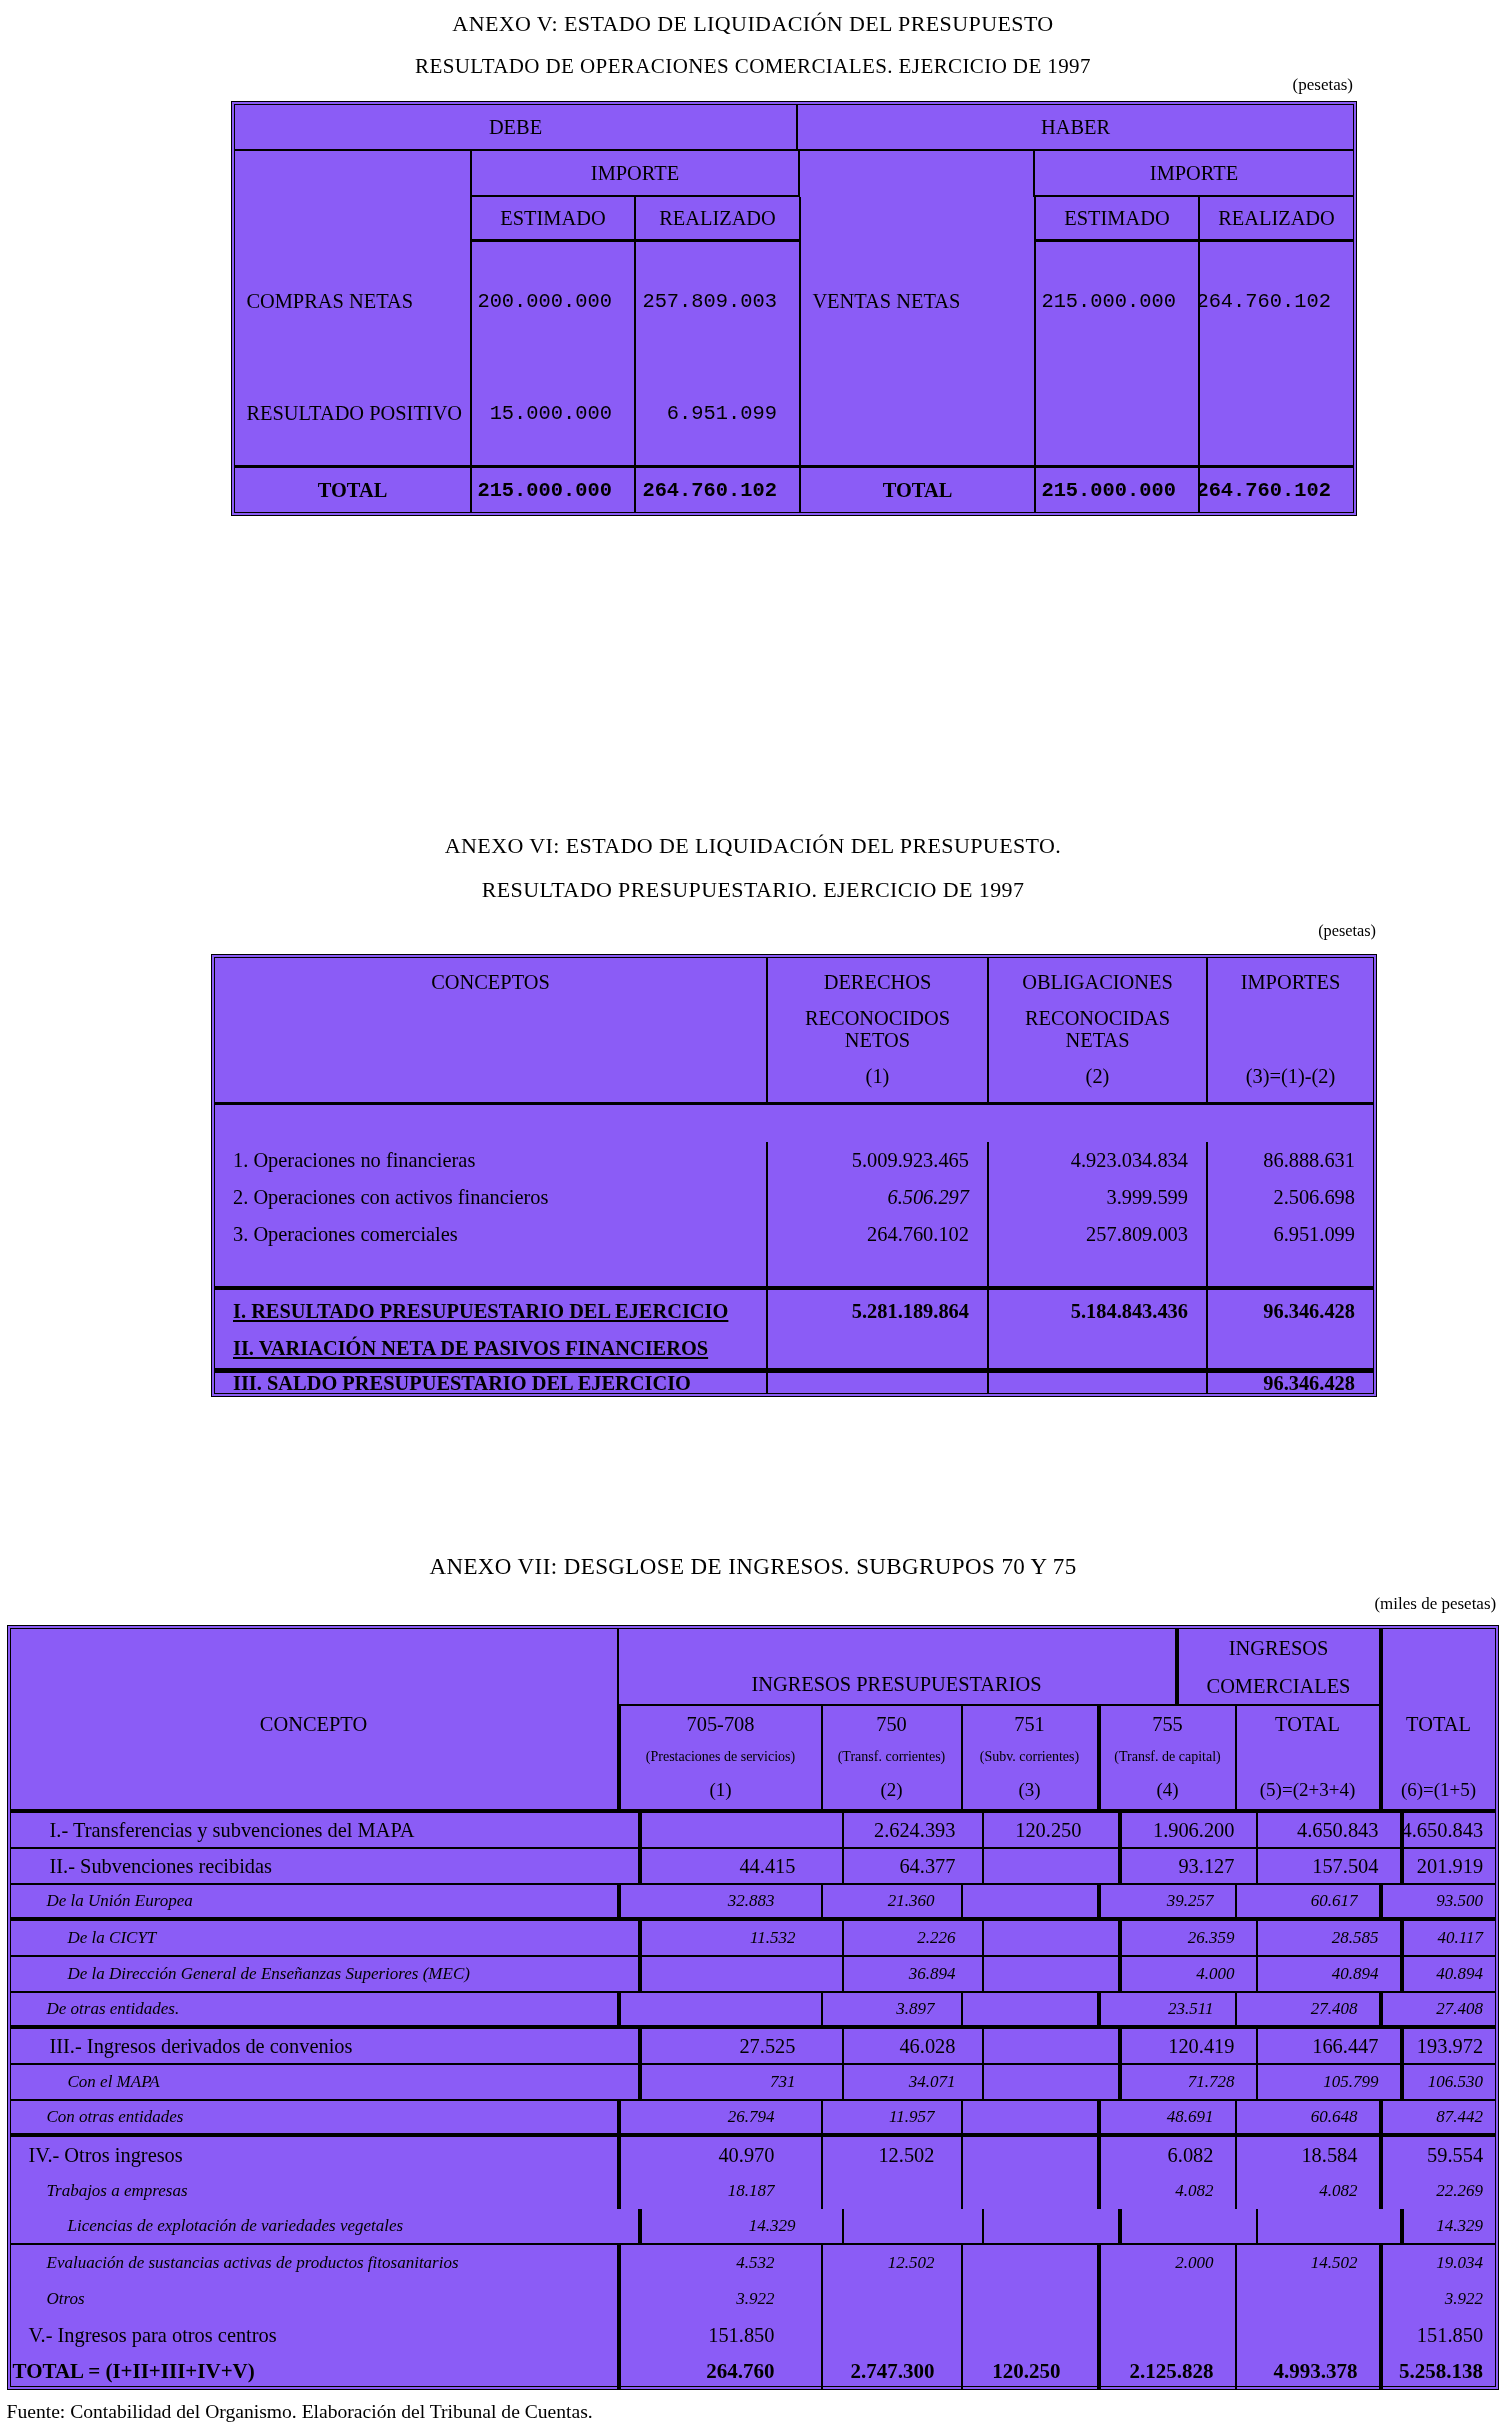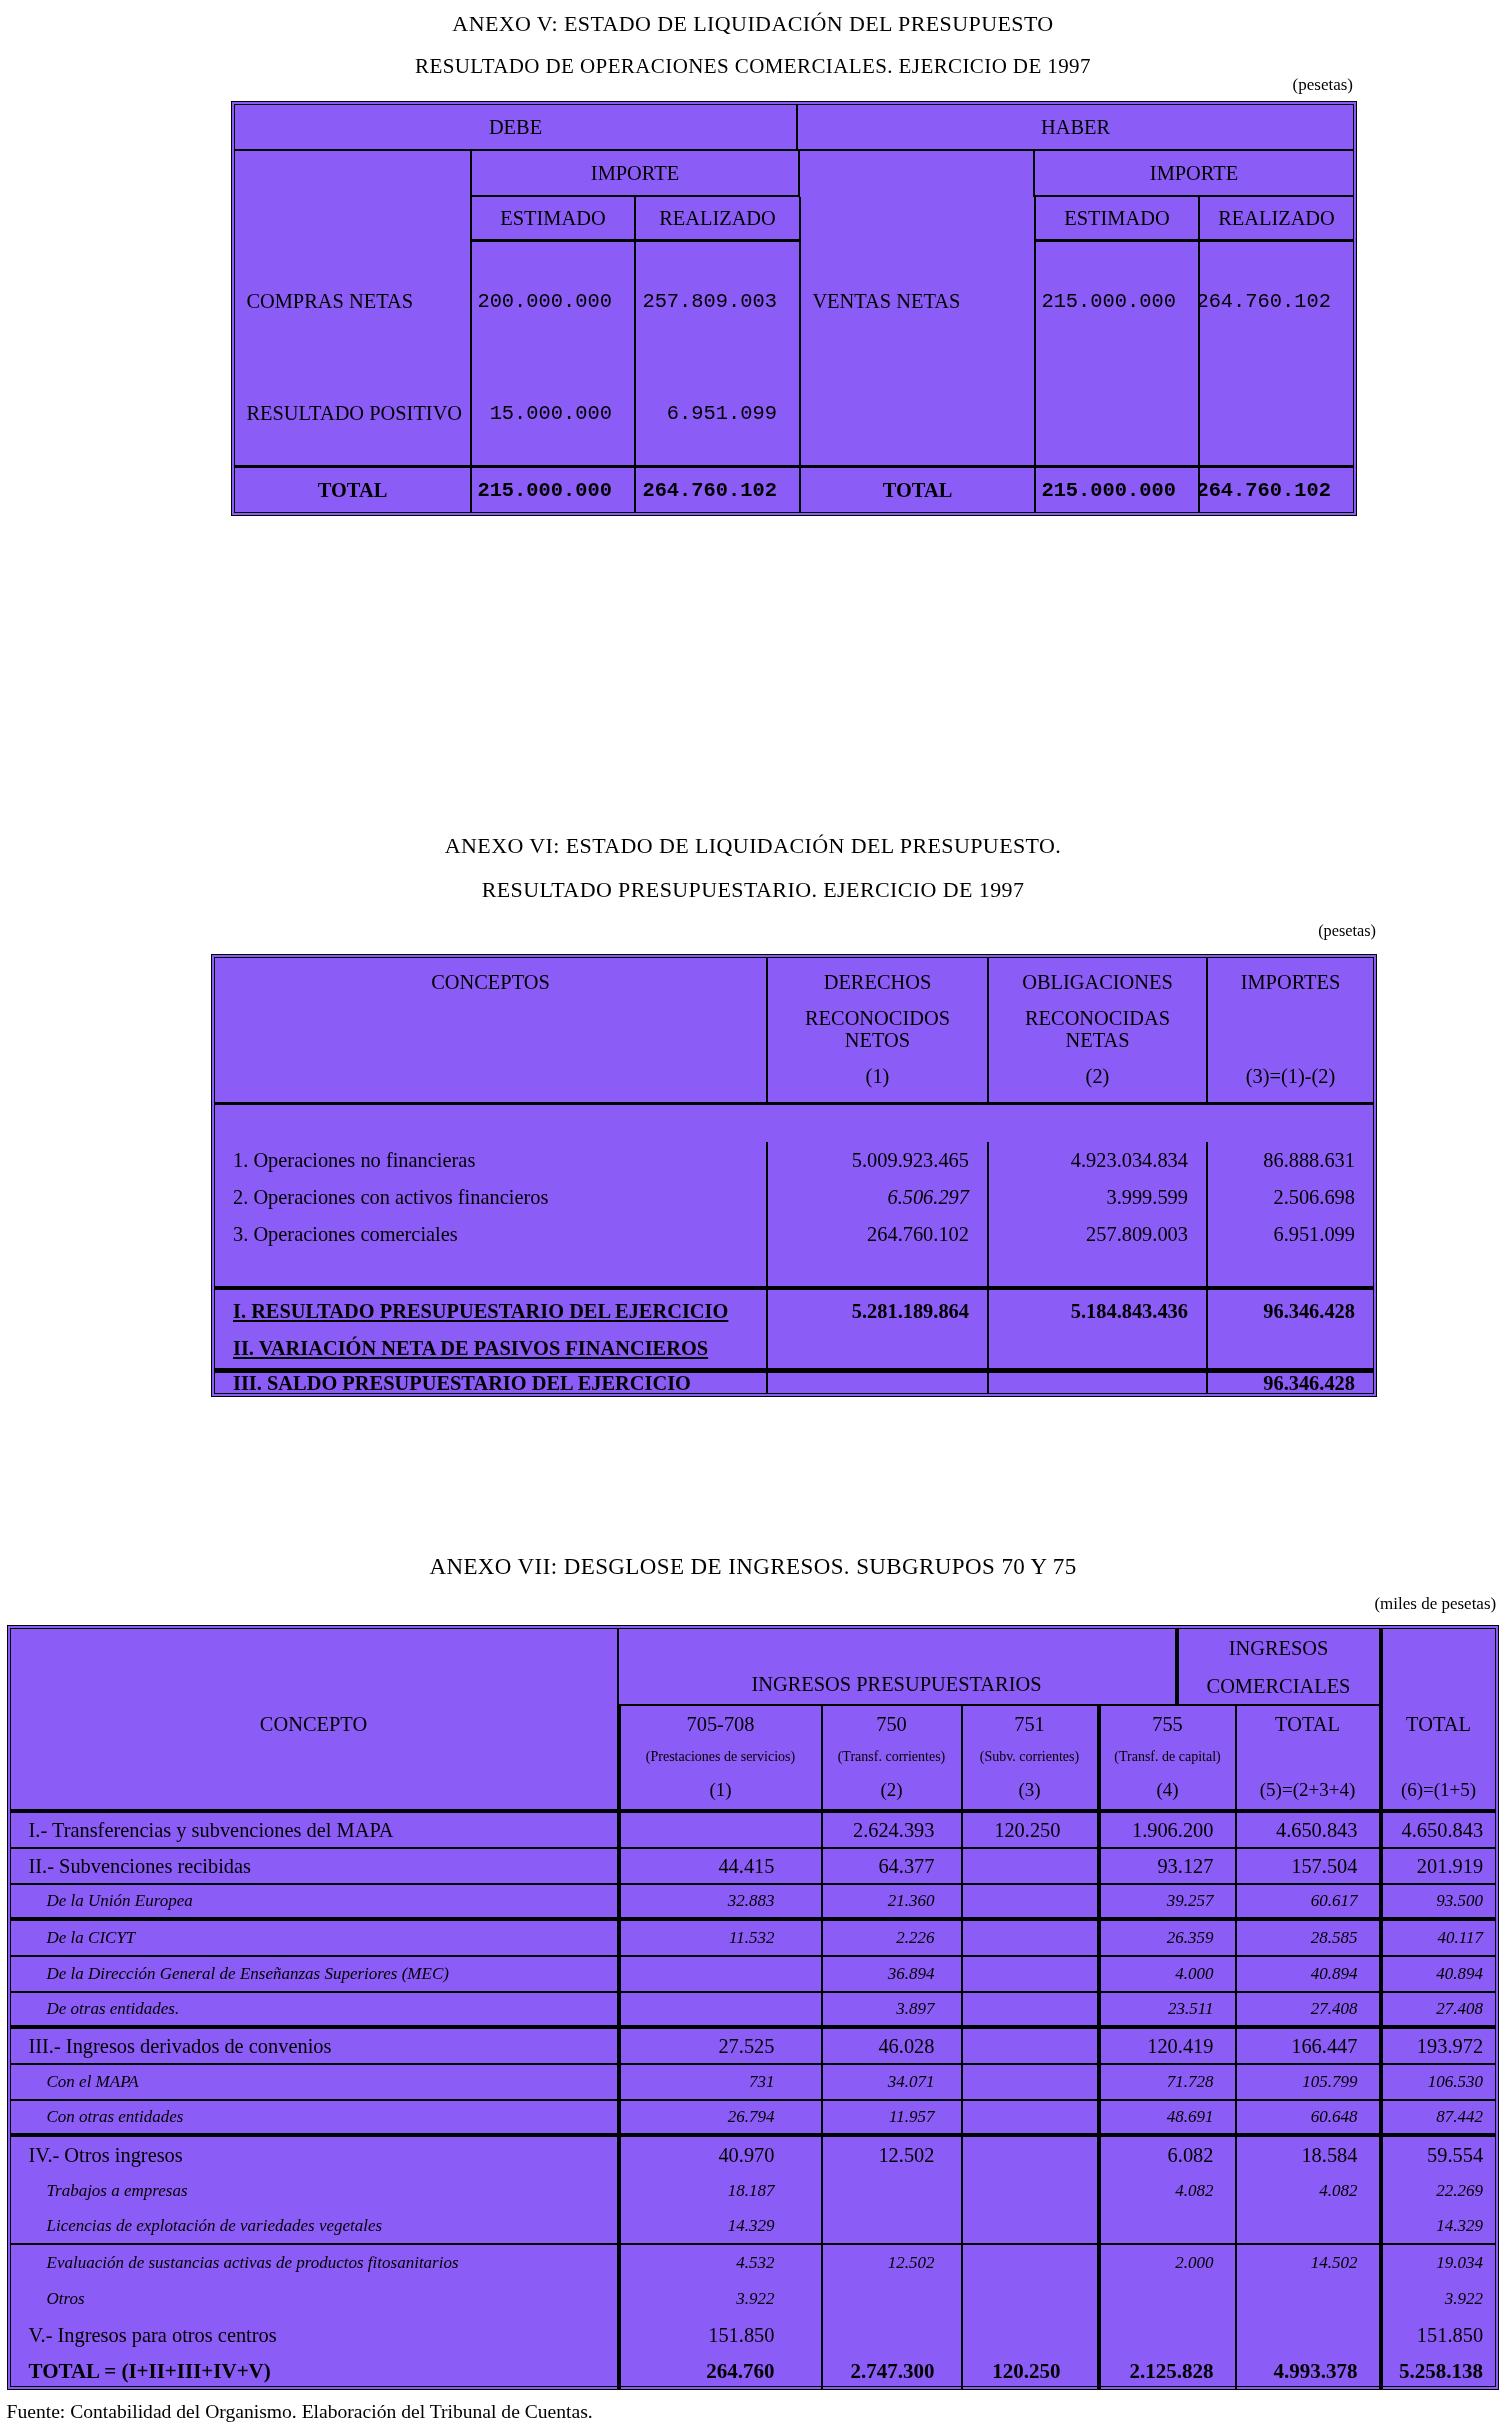--- a/index.html
+++ b/index.html
@@ -52,22 +52,22 @@
   .a7c.v4 { width:138px; } .a7c.v5 { width:144px; } .a7c.v6 { flex:1 1 auto; }
   .a7c.num { justify-content:flex-end; text-align:right; }
   .a7c.v1.num { padding-right:46px; } .a7c.v2.num { padding-right:26px; }
   .a7c.v3.num { padding-right:36px; } .a7c.v4.num { padding-right:21px; }
   .a7c.v5.num { padding-right:21px; } .a7c.v6.num { padding-right:11.4px; }
   .style-main  { font-size:20.4px; }
   .style-main .concept { padding-left:18px; }
   .style-sub   { font-size:17px; font-style:italic; }
   .style-sub .concept { padding-left:36px; }
   .style-total { font-size:21px; font-weight:bold; }
-  .style-total .concept { padding-left:18px; }
-  .sep-thin  { border-bottom:2.4px solid #000; }
+  .style-total .concept { padding-left:2px; }
+  .sep-thin  { border-bottom:2.4px solid #000;padding-left:21px; }
   .sep-thick { border-bottom:4.9px solid #000; }
 
   .footer { left:6.5px; top:2401px; font-size:19.6px; white-space:nowrap; }
 </style>
 </head>
 <body>
 
 <div class="abs doc-title" style="top:11.4px;">ANEXO V: ESTADO DE LIQUIDACIÓN DEL PRESUPUESTO</div>
 <div class="abs doc-title" style="top:54px;font-size:21px;">RESULTADO DE OPERACIONES COMERCIALES. EJERCICIO DE 1997</div>
 <div class="abs unit-note" style="top:75px;right:153px;">(pesetas)</div>

